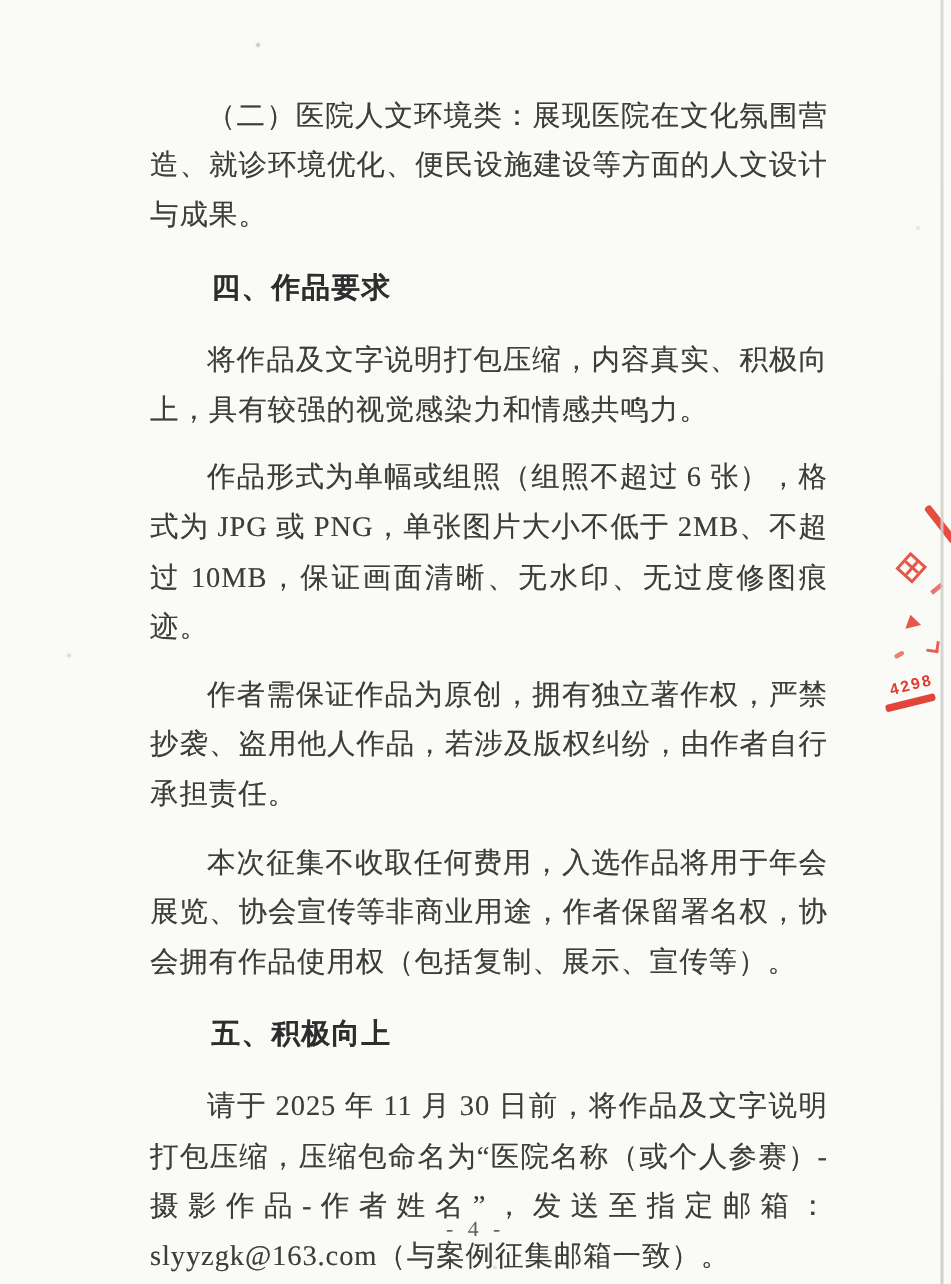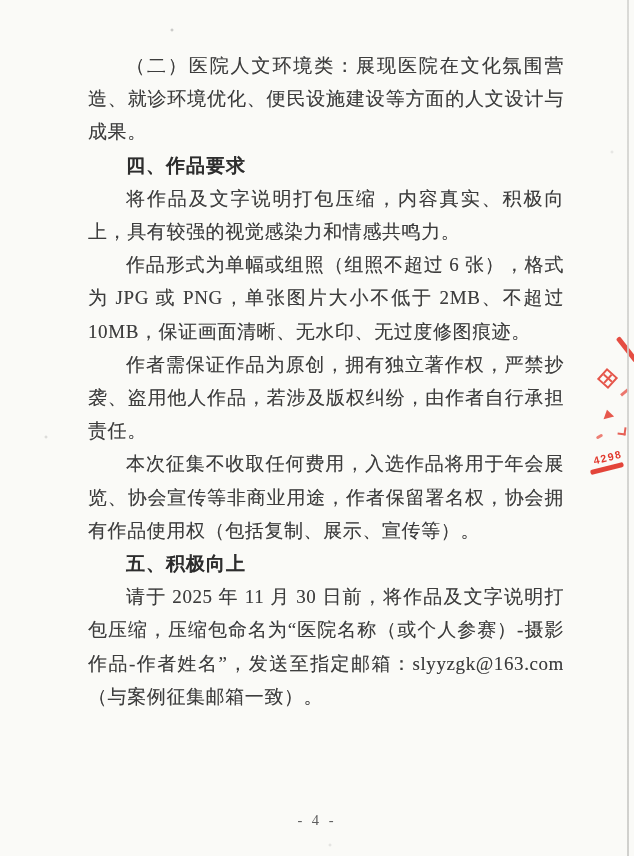--- a/index.html
+++ b/index.html
@@ -36,31 +36,31 @@
     font-size: 19px;
     line-height: 33.2px;
     color: #3d3d3d;
     letter-spacing: .6px;
     text-align: justify;
     text-justify: inter-character;
     text-shadow: 0 0 .4px rgba(60,60,60,.45);
   }
   .doc-body p.body {
     text-indent: 2em;
-    margin: 0;
+    margin: 12px;
   }
   .doc-body h2.heading {
     font-family: "Liberation Sans", "DejaVu Sans", sans-serif;
     font-size: 19px;
     font-weight: bold;
     line-height: 33.2px;
     color: #2d2d2d;
     text-indent: 2em;
     letter-spacing: 1px;
-    margin: 0;
+    margin: 15px;
   }
   .page-footer {
     position: absolute;
     top: 812px; left: 0;
     width: 100%;
     text-align: center;
     font-size: 14.5px;
     letter-spacing: 3px;
     color: #5d5d5d;
   }

